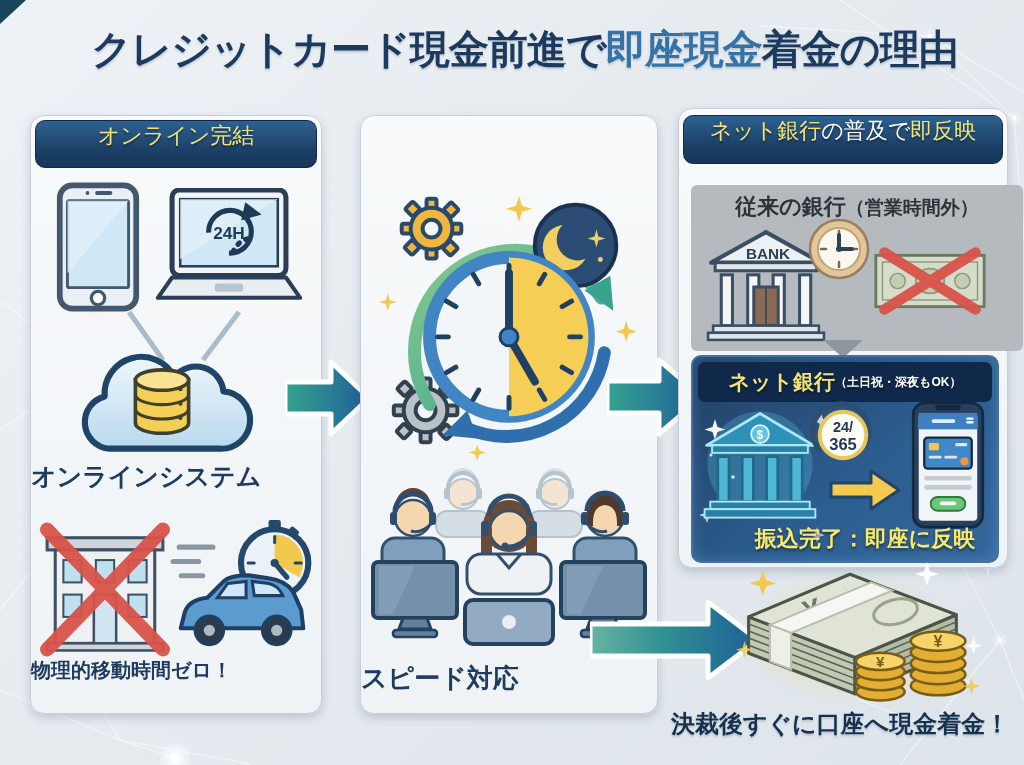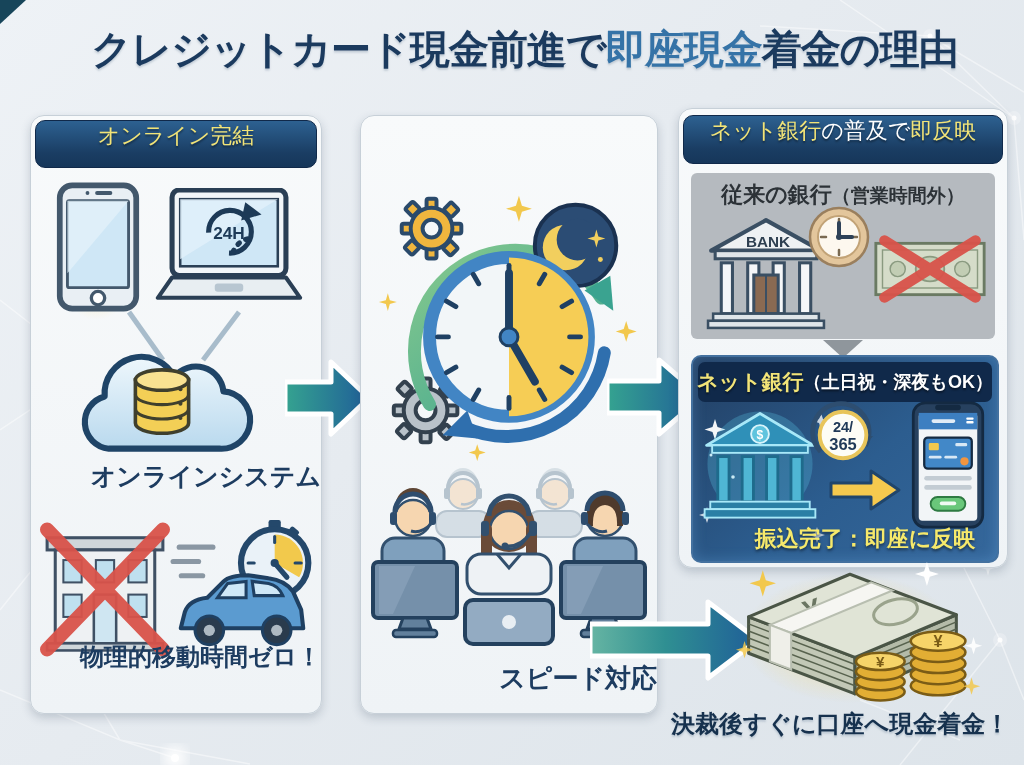--- a/index.html
+++ b/index.html
@@ -12,21 +12,21 @@
     letter-spacing:-1px;color:#1b3a5e;text-shadow:0 2px 2px rgba(120,140,160,.35);padding-left:25px;}
   .title .hl{color:#3573a7;}
   .panel{background:linear-gradient(180deg,#f8fafb 0%,#eff3f6 100%);
     border:1px solid #c7d0d8;border-radius:14px;
     box-shadow:0 4px 10px rgba(50,70,90,.22);}
   .colhead{position:absolute;left:4px;top:4px;right:4px;height:46px;border-radius:10px;
     background:linear-gradient(180deg,#2d6191 0%,#1a3d63 70%,#16365a 100%);
     border:1.5px solid #10294a;display:flex;align-items:flex-start;justify-content:center;
     font-weight:400;color:#ffffff;text-shadow:0 2px 2px rgba(0,0,0,.4);}
   .yel{color:#f2e478;}
-  .lbl{position:absolute;left:0;right:0;text-align:right;font-weight:800;color:#1d3c60;padding-left:37px;}
+  .lbl{position:absolute;left:0;right:0;text-align:left;font-weight:800;color:#1d3c60;}
   .graybox{position:absolute;background:#b5babf;border-radius:6px;}
   .graytitle{position:absolute;top:7px;left:0;right:0;text-align:center;font-weight:800;color:#2c3237;}
   .navybox{position:absolute;border-radius:10px;overflow:hidden;
     background:linear-gradient(140deg,#223f63 0%,#2c5d8f 55%,#35679b 100%);
     border:2px solid #44719f;box-shadow:inset 0 0 14px rgba(130,200,255,.25);}
   .navyhead{position:absolute;left:5px;top:5px;right:5px;height:40px;border-radius:7px;
     background:#10294a;display:flex;align-items:center;justify-content:center;
     font-weight:800;color:#fff;text-shadow:0 2px 2px rgba(0,0,0,.45);}
   .result{position:absolute;left:0;right:0;bottom:7px;text-align:center;font-size:22px;
     font-weight:800;color:#f6e96b;text-shadow:0 2px 3px rgba(0,0,0,.5);margin-left:40px;}
@@ -164,21 +164,21 @@
       <circle cx="102" cy="48" r="4" fill="#24486b"></circle>
       <path d="M10,112 L14,96 Q18,84 36,82 L52,66 Q58,60 76,60 L96,63 Q112,65 120,76 L128,94 L130,112 Z" fill="#5b9bd0" stroke="#1f4062" stroke-width="4" stroke-linejoin="round"></path>
       <path d="M56,68 L74,66 L74,82 L46,82 Z" fill="#cfe8f7" stroke="#1f4062" stroke-width="3"></path>
       <path d="M80,66 L96,68 Q106,70 110,80 L82,80 Z" fill="#cfe8f7" stroke="#1f4062" stroke-width="3"></path>
       <circle cx="38" cy="114" r="14" fill="#2a3b4d" stroke="#1f4062" stroke-width="3"></circle>
         <circle cx="38" cy="114" r="5.5" fill="#aeb9c2"></circle>
       <circle cx="104" cy="114" r="14" fill="#2a3b4d" stroke="#1f4062" stroke-width="3"></circle>
         <circle cx="104" cy="114" r="5.5" fill="#aeb9c2"></circle>
     </svg>
 
-    <div class="lbl nowrap" style="top:525px;font-size:24px">物理的移動時間ゼロ！</div>
+    <div class="lbl nowrap" style="top:541px;font-size:20px">物理的移動時間ゼロ！</div>
   </div>
 
   <svg class="abs" style="left:285px;top:356px" width="88" height="84" viewBox="0 0 88 84">
     <defs>
         <linearGradient id="ag1" x1="0" y1="0" x2="1" y2="0">
       <stop offset="0" stop-color="#35a390"></stop>
           <stop offset="1" stop-color="#1f5e98"></stop>
         </linearGradient>
       </defs>
     <polygon points="0,26 46,26 46,6 84,42 46,78 46,58 0,58" fill="url(#ag1)" stroke="#ffffff" stroke-width="5" stroke-linejoin="round"></polygon>
@@ -351,21 +351,21 @@
     <polygon points="0,28 52,28 52,7 95,44 52,81 52,60 0,60" fill="url(#ag2)" stroke="#ffffff" stroke-width="5" stroke-linejoin="round"></polygon>
   </svg>
 
   <div class="abs panel" style="left:678px;top:108px;width:328px;height:458px">
     <div class="colhead nowrap" style="top:6px;height:47px;font-size:22px">
       <span class="yel">ネット銀行</span>
         <span>の普及で</span>
         <span class="yel">即反映</span>
     </div>
 
-    <div class="graybox" style="left:12px;top:64px;width:304px;height:166px">
+    <div class="graybox" style="left:12px;top:76px;width:332px;height:166px">
       <div class="graytitle nowrap">
         <span style="font-size:22px">従来の銀行</span><span style="font-size:19px">（営業時間外）</span>
       </div>
 
       <svg class="abs" style="left:14px;top:42px" width="122" height="116" viewBox="0 0 120 112">
         <polygon points="60,4 114,34 6,34" fill="#eef1f3" stroke="#3a4f63" stroke-width="4" stroke-linejoin="round"></polygon>
         <text x="62" y="30" font-size="15" font-weight="bold" fill="#2e3f50" text-anchor="middle">BANK</text>
         <rect x="10" y="34" width="100" height="8" fill="#dfe5e9" stroke="#3a4f63" stroke-width="3"></rect>
         <g fill="#f4f6f8" stroke="#3a4f63" stroke-width="3">
           <rect x="16" y="46" width="11" height="50"></rect>
@@ -404,21 +404,21 @@
             <line x1="108" y1="6" x2="12" y2="66"></line>
         </g>
       </svg>
     </div>
 
     <div class="abs tri-down" style="left:144px;top:231px"></div>
 
     <div class="navybox" style="left:12px;top:246px;width:304px;height:204px">
       <div class="navyhead nowrap">
         <span class="yel" style="font-size:21px">ネット銀行</span>
-          <span style="font-size:18px">（土日祝・深夜もOK）</span>
+          <span style="font-size:12px">（土日祝・深夜もOK）</span>
       </div>
 
       <svg class="abs" style="left:0;top:0" width="304" height="204" viewBox="0 0 304 204">
         <g fill="#ffffff" opacity="0.95">
           <path d="M22,62 l2.5,8 8,2.5 -8,2.5 -2.5,8 -2.5,-8 -8,-2.5 8,-2.5 z"></path>
           <path d="M128,56 l2,6 6,2 -6,2 -2,6 -2,-6 -6,-2 6,-2 z" opacity="0.8"></path>
           <path d="M14,150 l2,6 6,2 -6,2 -2,6 -2,-6 -6,-2 6,-2 z" opacity="0.8"></path>
           <path d="M124,170 l2,6 6,2 -6,2 -2,6 -2,-6 -6,-2 6,-2 z" opacity="0.7"></path>
           <circle cx="40" cy="120" r="1.8"></circle>
             <circle cx="110" cy="92" r="1.8"></circle>

